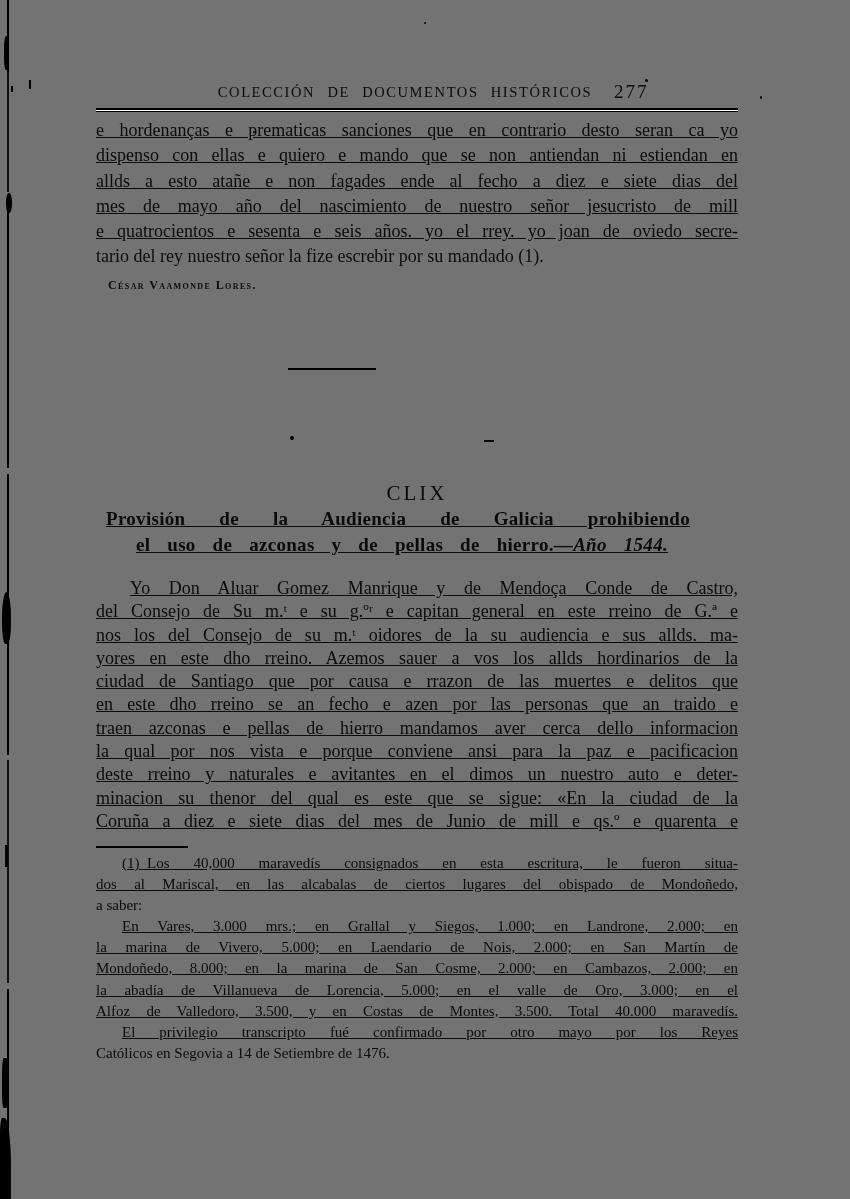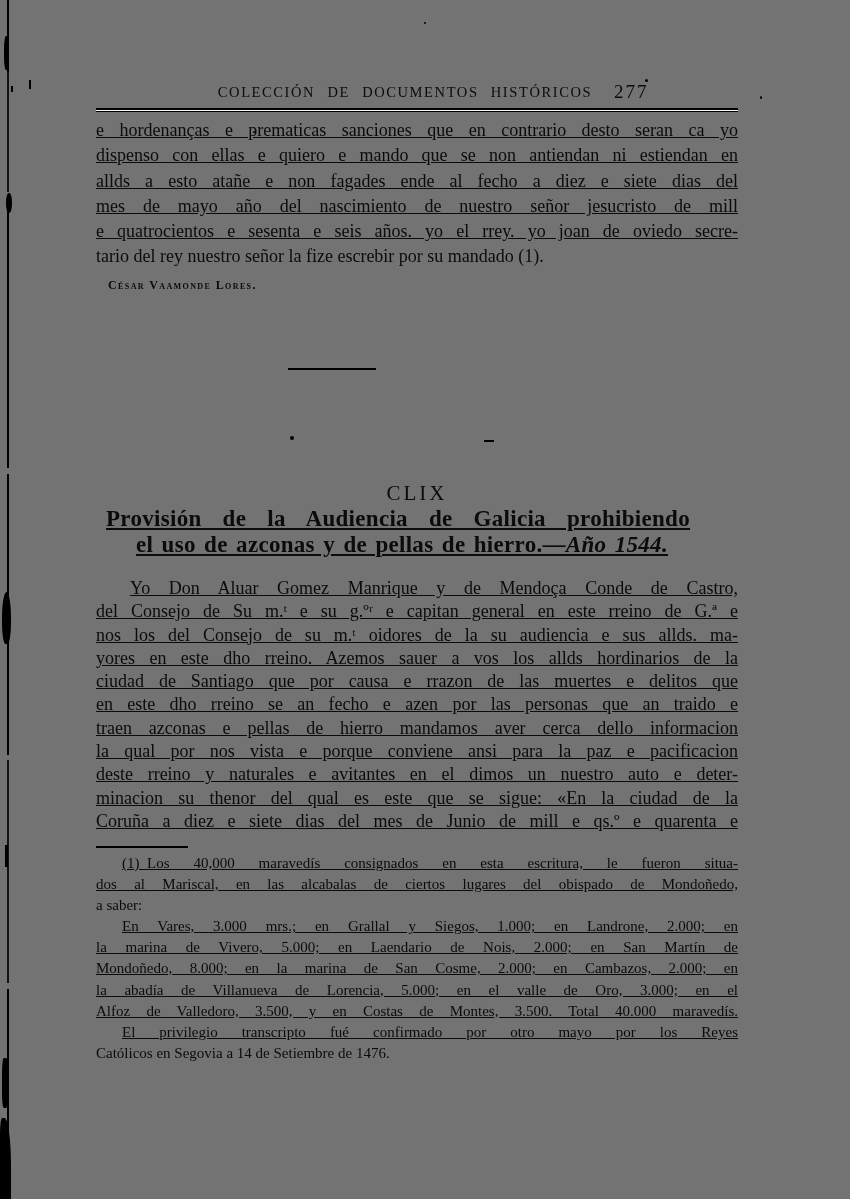--- a/index.html
+++ b/index.html
@@ -37,21 +37,21 @@
     padding-right:92px;box-sizing:border-box;
     font-variant:small-caps;font-size:12px;letter-spacing:1.4px;font-weight:600;
   }
   #section-divider{top:368px;left:288px;width:88px;height:2px;background:#000;}
   #section-number{
     top:441px;left:96px;width:642px;text-align:center;
     font-size:21px;letter-spacing:3px;font-weight:500;margin-top:40px;
   }
   #section-title{
     top:506px;left:106px;width:584px;
-    font-size:23px;font-weight:bold;line-height:26px;letter-spacing:0.3px;
+    font-size:19px;font-weight:bold;line-height:26px;letter-spacing:0.3px;
   }
   #section-title .line2{padding-left:30px;padding-right:22px;}
   .it{font-style:italic;}
   #body-paragraph{top:577px;font-size:18px;line-height:23.3px;}
   .indent{text-indent:34px;}
   .indent-sm{text-indent:26px;}
   #footnote-rule{top:846px;left:96px;width:92px;height:2px;background:#000;}
   #footnote{top:853px;font-size:15px;line-height:21.1px;}
   
   .edge-line{

